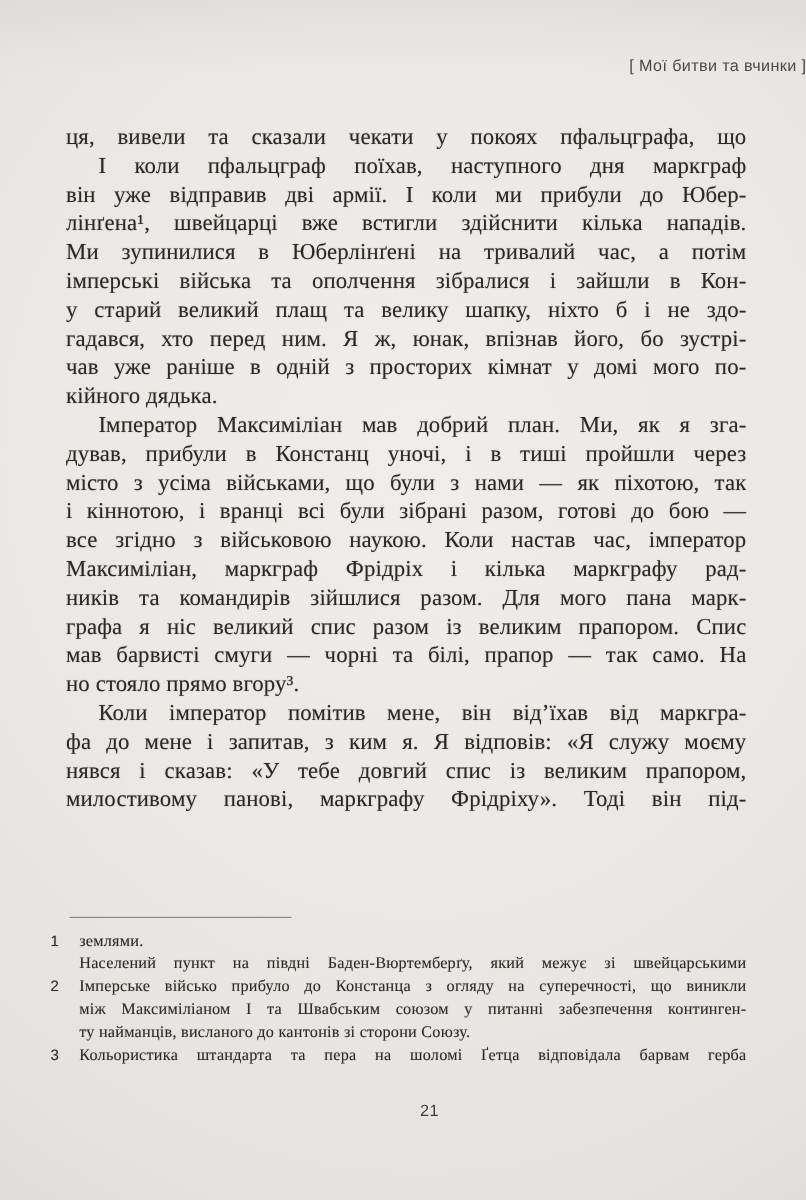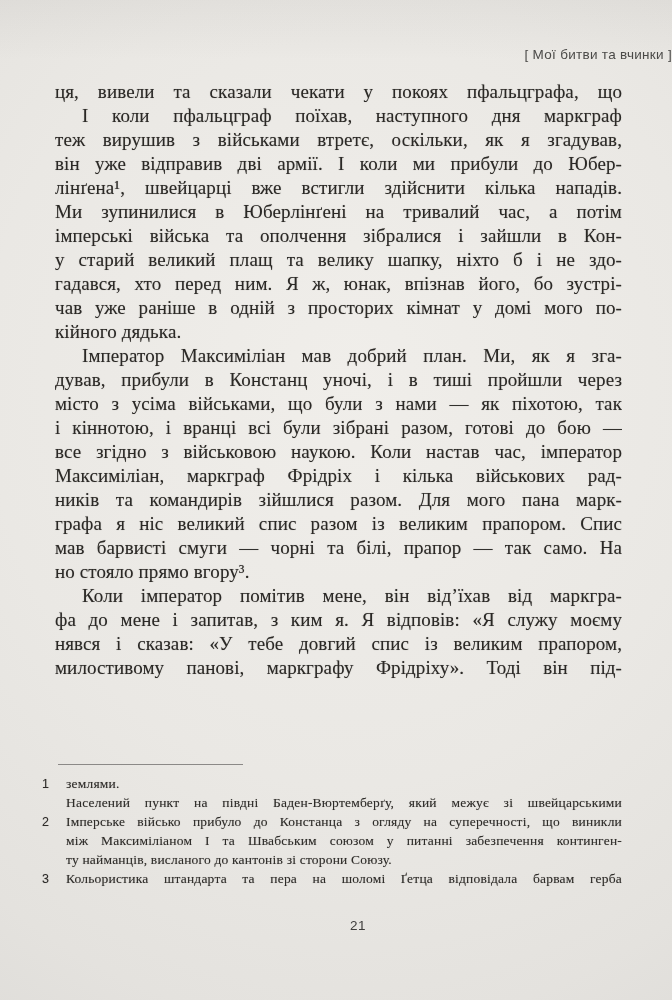--- a/index.html
+++ b/index.html
@@ -16,21 +16,21 @@
       linear-gradient(to bottom, rgba(90,88,86,0.06), rgba(90,88,86,0) 6%),
       radial-gradient(120% 90% at 52% 38%, #f0eeea 0%, #eae8e4 45%, #e4e2de 72%, #d9d7d4 100%);
   }
   .running-header {
     position: absolute; top: 47px; left: 0; width: 100%;
     text-align: right;
     font-family: Liberation Sans, sans-serif;
     font-size: 13.5px; color: #4b4a48; letter-spacing: 0.3px;
   }
   .body-text {
-    position: absolute; top: 80px; left: 55px; width: 567px;
+    position: absolute; top: 103px; left: 55px; width: 567px;
     font-size: 19px; line-height: 24px; color: #2b2926;
     text-shadow: 0 0 1px rgba(43,41,38,0.35);
     letter-spacing: 0.1px;
   }
   .para { margin: 0; }
   .line {
     text-align: justify;
     text-align-last: justify;
     white-space: normal;
     overflow: hidden;
@@ -75,37 +75,36 @@
 <div class="page">
 
   <div class="running-header">[ Мої битви та вчинки ]</div>
 
   <div class="body-text">
       <div class="para">
         <div class="line">ця, вивели та сказали чекати у покоях пфальцграфа, що</div>
       </div>
       <div class="para">
         <div class="line indent">І коли пфальцграф поїхав, наступного дня маркграф</div>
-        <div class="line">теж вирушив з військами втретє, оскільки, як я згадував,</div>
         <div class="line">він уже відправив дві армії. І коли ми прибули до Юбер-</div>
         <div class="line">лінґена¹, швейцарці вже встигли здійснити кілька нападів.</div>
         <div class="line">Ми зупинилися в Юберлінґені на тривалий час, а потім</div>
         <div class="line">імперські війська та ополчення зібралися і зайшли в Кон-</div>
         <div class="line">у старий великий плащ та велику шапку, ніхто б і не здо-</div>
         <div class="line">гадався, хто перед ним. Я ж, юнак, впізнав його, бо зустрі-</div>
         <div class="line">чав уже раніше в одній з просторих кімнат у домі мого по-</div>
         <div class="line end">кійного дядька.</div>
       </div>
       <div class="para">
         <div class="line indent">Імператор Максиміліан мав добрий план. Ми, як я зга-</div>
         <div class="line">дував, прибули в Констанц уночі, і в тиші пройшли через</div>
         <div class="line">місто з усіма військами, що були з нами — як піхотою, так</div>
         <div class="line">і кіннотою, і вранці всі були зібрані разом, готові до бою —</div>
         <div class="line">все згідно з військовою наукою. Коли настав час, імператор</div>
-        <div class="line">Максиміліан, маркграф Фрідріх і кілька військових рад-</div>
+        <div class="line">Максиміліан, маркграф Фрідріх і кілька маркграфу рад-</div>
         <div class="line">ників та командирів зійшлися разом. Для мого пана марк-</div>
         <div class="line">графа я ніс великий спис разом із великим прапором. Спис</div>
         <div class="line">мав барвисті смуги — чорні та білі, прапор — так само. На</div>
         <div class="line end">но стояло прямо вгору³.</div>
       </div>
       <div class="para">
         <div class="line indent">Коли імператор помітив мене, він від’їхав від маркгра-</div>
         <div class="line">фа до мене і запитав, з ким я. Я відповів: «Я служу моєму</div>
         <div class="line">нявся і сказав: «У тебе довгий спис із великим прапором,</div>
         <div class="line">милостивому панові, маркграфу Фрідріху». Тоді він під-</div>

